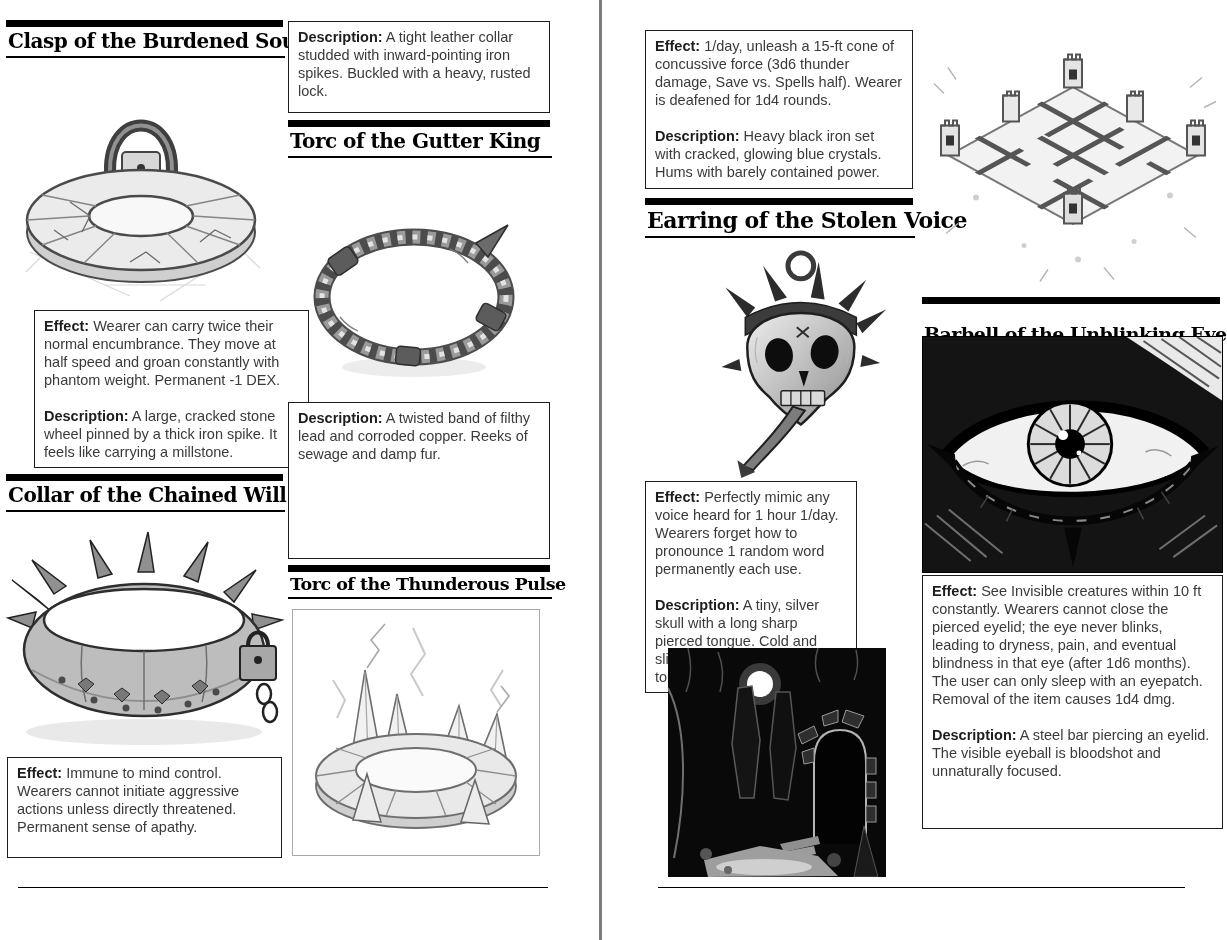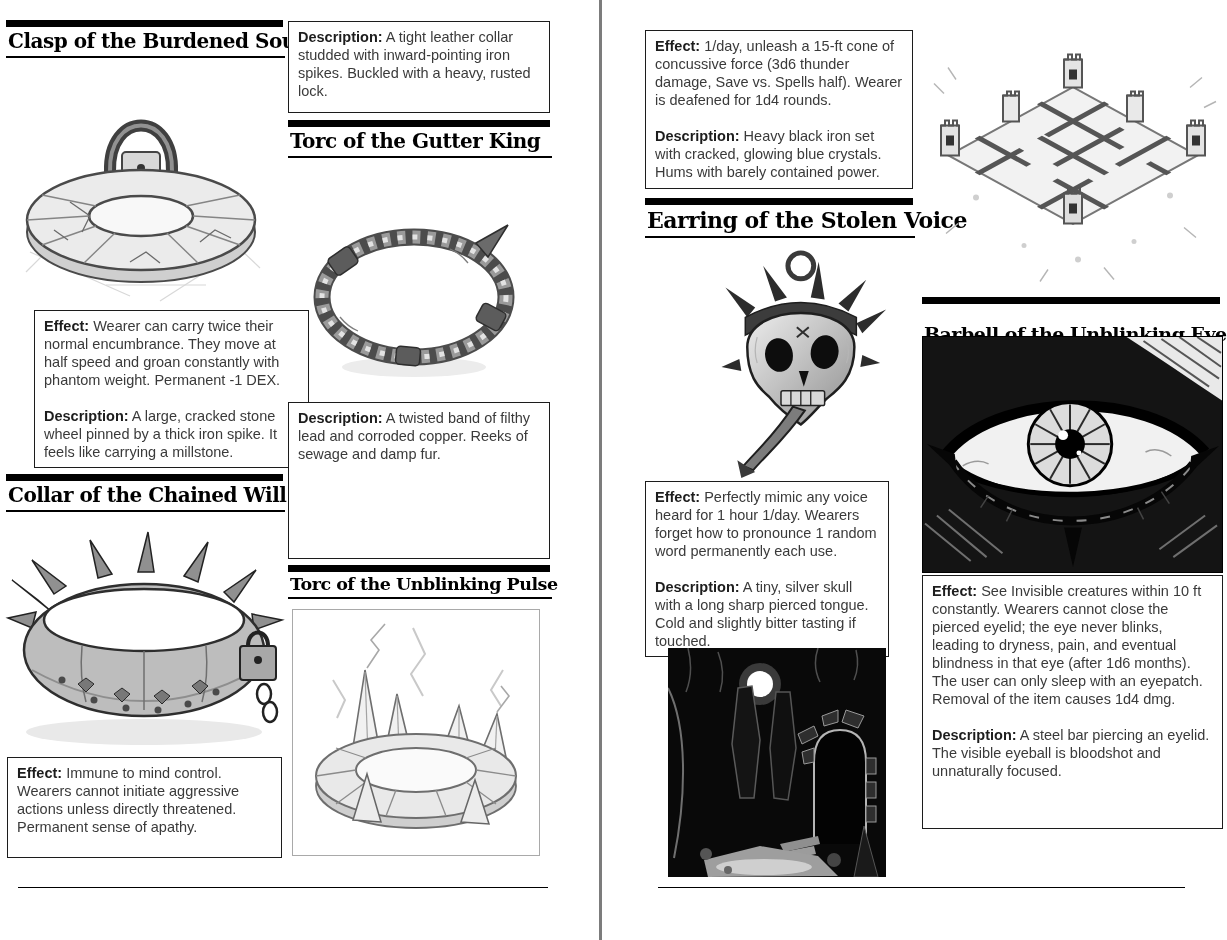--- a/index.html
+++ b/index.html
@@ -148,21 +148,21 @@
           <path d="M168,94 q-8,-10 -18,-14"></path>
       </g>
     </svg>
   </div>
 
   <div class="abs tbox" style="left:288px;top:402px;width:262px;min-height:157px;">
     <p><span class="lbl">Description:</span><span> A twisted band of filthy lead and corroded copper. Reeks of sewage and damp fur.</span></p>
   </div>
 
   <div class="abs bar" style="left:288px;top:565px;width:262px;"></div>
-  <div class="abs item-title fs175" style="left:288px;top:573px;width:262px;">Torc of the Unblinking Pulse</div>
+  <div class="abs item-title fs175" style="left:288px;top:573px;width:262px;">Torc of the Thunderous Pulse</div>
 
   <div class="abs illus framed" style="left:292px;top:609px;width:248px;height:247px;">
     <svg viewBox="0 0 246 245">
       <g stroke="#c9c9c9" stroke-width="2" fill="none">
         <polyline points="120,18 132,44 118,64 130,86"></polyline>
           <polyline points="210,60 198,80 208,96"></polyline>
         <polyline points="40,70 52,90 44,108"></polyline>
       </g>
       <g fill="#f1f1f1" stroke="#6e6e6e" stroke-width="1.6">
         <polygon points="58,150 72,60 88,148"></polygon>
@@ -248,21 +248,21 @@
       </g>
       <path d="M142,168 C124,196 106,212 92,228 L102,232 C118,214 136,198 154,172 Z" fill="#7c7c7c" stroke="#1f1f1f" stroke-width="2"></path>
       <polygon points="86,222 104,234 90,240" fill="#3a3a3a"></polygon>
       <g stroke="#b5b5b5" stroke-width="1.2" fill="none">
         <path d="M106,98 q-4,14 0,26"></path>
           <path d="M196,100 q4,14 0,24"></path>
       </g>
     </svg>
   </div>
 
-  <div class="abs tbox" style="left:645px;top:481px;width:244px;min-height:155px;">
+  <div class="abs tbox" style="left:645px;top:481px;width:212px;min-height:155px;">
     <p><span class="lbl">Effect:</span><span> Perfectly mimic any voice heard for 1 hour 1/day. Wearers forget how to pronounce 1 random word permanently each use.</span></p>
     <p><span class="lbl">Description:</span><span> A tiny, silver skull with a long sharp pierced tongue. Cold and slightly bitter tasting if touched.</span></p>
   </div>
 
   <div class="abs illus" style="left:668px;top:648px;width:218px;height:229px;">
     <svg viewBox="0 0 218 229">
       <rect width="218" height="229" fill="#090909"></rect>
       <circle cx="92" cy="36" r="21" fill="#3a3a3a"></circle>
         <circle cx="92" cy="36" r="13" fill="#ffffff"></circle>
       <g stroke="#4f4f4f" stroke-width="1.5" fill="none">

